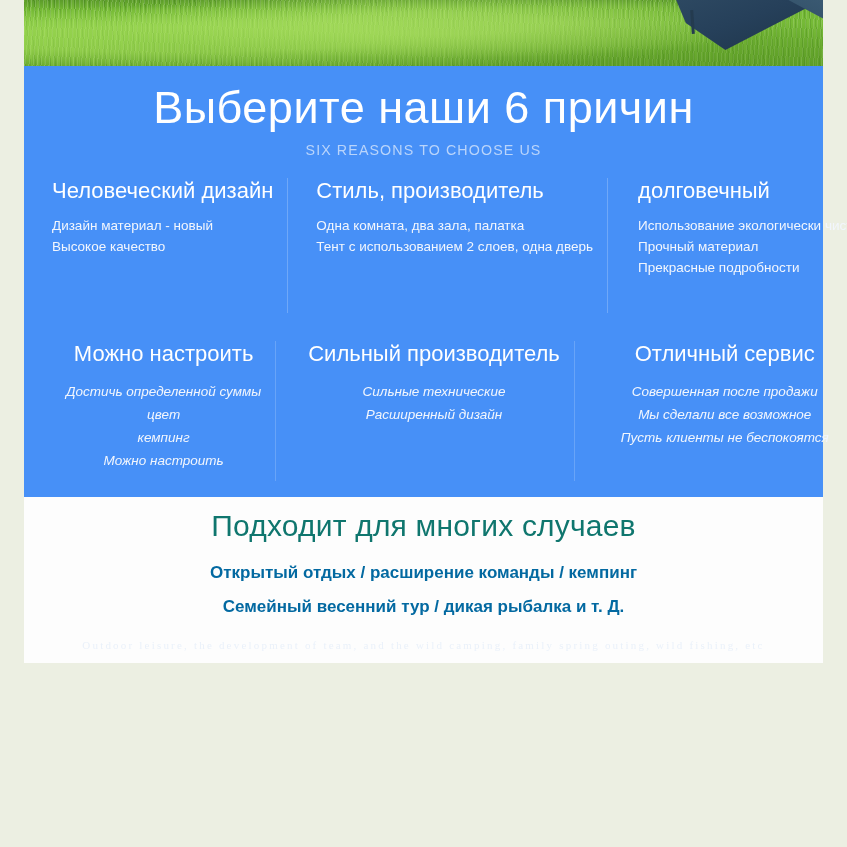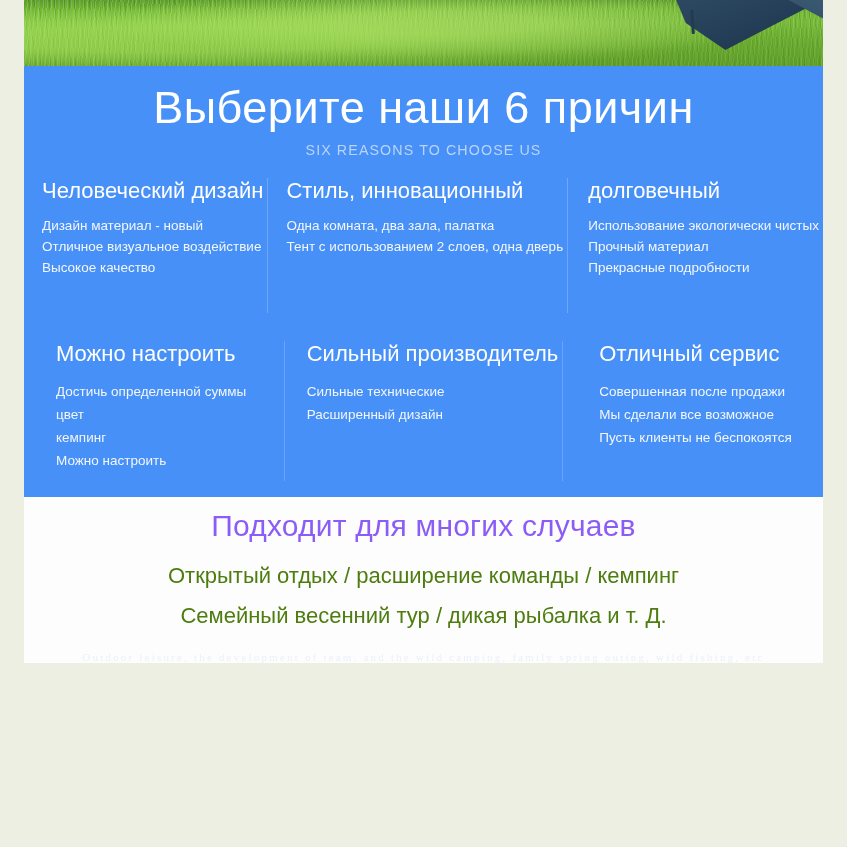--- a/index.html
+++ b/index.html
@@ -126,26 +126,26 @@
     position: absolute;
     left: 0;
     right: 0;
     top: 112px;
   }
   .row {
     display: flex;
     width: 100%;
   }
   .row-1 { height: 135px; }
-  .row-2 { margin-top: 28px; height: 140px; }
+  .row-2 { margin-top: 28px; height: 140px; text-align: center; }
 
   .cell {
     flex: 1 1 0;
     position: relative;
-    padding: 0 4px;
+    padding: 0 14px;
   }
   .cell + .cell { border-left: 1px solid rgba(255,255,255,.22); }
   .row-2 .cell + .cell { border-left: 1px solid rgba(255,255,255,.18); }
 
   .cell-inner { padding-left: 18px; }
   .row-1 .cell:nth-child(1) .cell-inner { padding-left: 14px; }
   .row-1 .cell:nth-child(2) .cell-inner { padding-left: 14px; }
   .row-1 .cell:nth-child(3) .cell-inner { padding-left: 16px; }
   .row-2 .cell:nth-child(1) .cell-inner { padding-left: 28px; }
   .row-2 .cell:nth-child(2) .cell-inner { padding-left: 18px; }
@@ -166,44 +166,44 @@
   }
   .row-2 .bullets { margin-top: 14px; }
 
   .bullets li {
     color: #f2f6fd;
     font-size: 13.5px;
     line-height: 21px;
     font-weight: 400;
     white-space: nowrap;
   }
-  .row-2 .bullets li { line-height: 23px; }
+  .row-2 .bullets li { line-height: 23px; font-style: italic; }
 
   
   .white-section {
     position: absolute;
     left: 24px;
     top: 497px;
     width: 799px;
     height: 196px;
     background: #fdfdfd;
     text-align: center;
   }
   .occ-title {
     margin-top: 12px;
-    color: #8b5cf6;
+    color: #0f766e;
     font-size: 30px;
     font-weight: 400;
     letter-spacing: .2px;
   }
   .occ-line {
     margin-top: 20px;
-    color: #4d7c0f;
-    font-size: 22px;
-    font-weight: 400;
+    color: #0369a1;
+    font-size: 17px;
+    font-weight: 700;
   }
   .occ-line.second { margin-top: 14px; }
   .occ-en {
     margin-top: 22px;
     color: #eaf1fa;
     font-size: 11px;
     letter-spacing: 2.2px;
     font-family: "Liberation Serif", "DejaVu Serif", serif;
     white-space: nowrap;
   }
@@ -367,29 +367,28 @@
 
     <div class="grid">
 
       <div class="row row-1">
 
         <div class="cell">
           <div class="cell-inner">
             <div class="cell-title">Человеческий дизайн</div>
             <ul class="bullets">
               <li>Дизайн материал - новый</li>
-              <li>Отличное визуальное воздействие</li>
               <li>Высокое качество</li>
             </ul>
           </div>
         </div>
 
         <div class="cell">
           <div class="cell-inner">
-            <div class="cell-title">Стиль, инновационный</div>
+            <div class="cell-title">Стиль, производитель</div>
             <ul class="bullets">
               <li>Одна комната, два зала, палатка</li>
               <li>Тент с использованием 2 слоев, одна дверь</li>
             </ul>
           </div>
         </div>
 
         <div class="cell">
           <div class="cell-inner">
             <div class="cell-title">долговечный</div>

